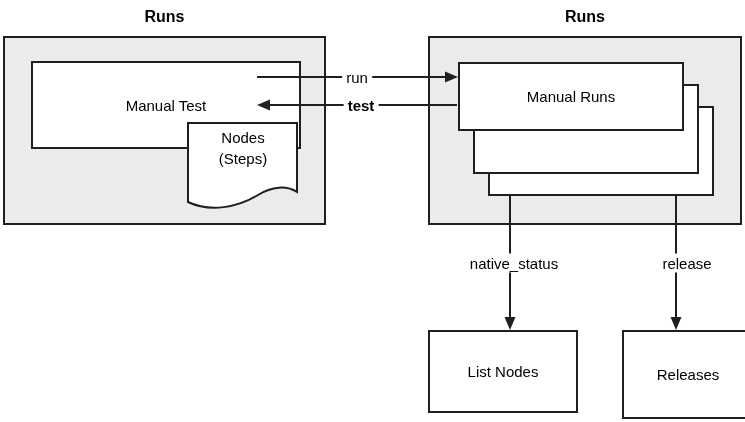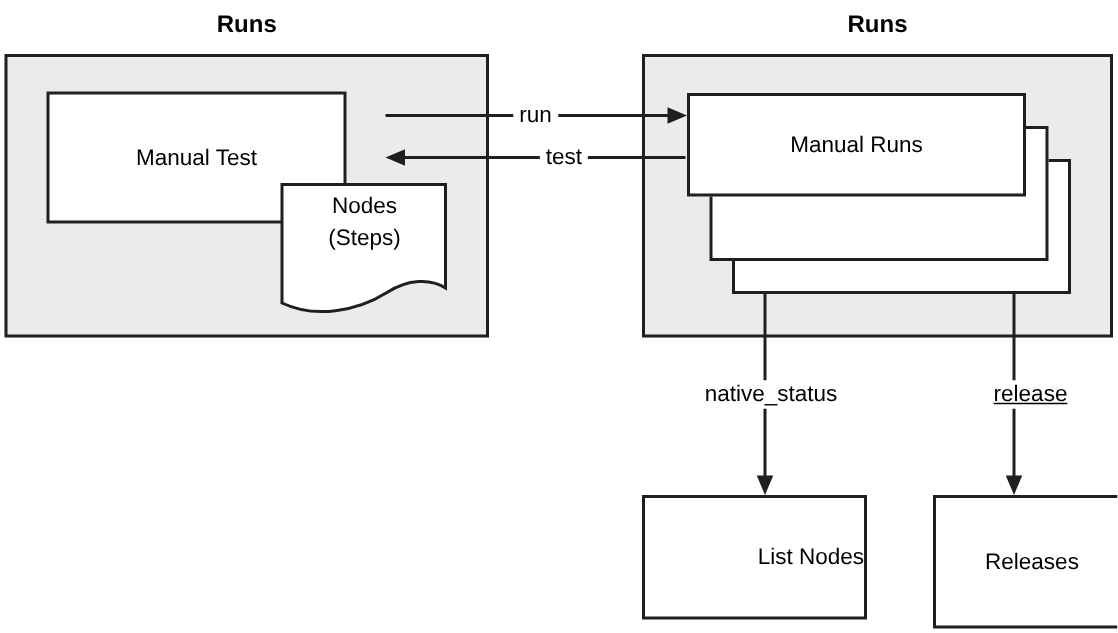--- a/index.html
+++ b/index.html
@@ -44,25 +44,25 @@
     display: flex;
     align-items: center;
     justify-content: center;
     font-size: 15px;
     text-align: center;
   }
   .tests-title   { left: 3px;   top: 6px;  width: 323px; }
   .runs-title    { left: 428px; top: 6px;  width: 314px; }
   .tests-container { left: 3px;   top: 36px; width: 323px; height: 189px; }
   .runs-container  { left: 428px; top: 36px; width: 314px; height: 189px; }
-  .manual-test  { left: 31px;  top: 61px;  width: 200px; height: 88px; }
+  .manual-test  { left: 31px;  top: 61px;  width: 270px; height: 88px; }
   .stack-back   { left: 488px; top: 106px; width: 226px; height: 90px; }
   .stack-middle { left: 473px; top: 84px;  width: 226px; height: 90px; }
   .manual-runs  { left: 458px; top: 62px;  width: 226px; height: 69px; }
-  .list-nodes   { left: 428px; top: 330px; width: 150px; height: 83px; justify-content: flex-end; }
+  .list-nodes   { left: 428px; top: 330px; width: 150px; height: 83px; }
   .releases     { left: 609px; top: 330px; width: 132px; height: 89px; margin-left: 13px; }
   .connector-layer {
     position: absolute;
     z-index: 3;
     left: 0; top: 0;
     width: 745px; height: 422px;
     pointer-events: none;
   }
   .connector-layer .edge { stroke: var(--line); stroke-width: 2; fill: none; }
   .connector-layer .arrowhead { fill: var(--line); stroke: none; }
@@ -80,23 +80,23 @@
     position: absolute;
     z-index: 4;
     transform: translate(-50%, -50%);
     background: var(--canvas-bg);
     padding: 0 4px;
     font-size: 15px;
     line-height: 19px;
     white-space: nowrap;
   }
   .label-run           { left: 357px; top: 77px; }
-  .label-test          { left: 376px; top: 105px; }
+  .label-test          { left: 361px; top: 105px; font-weight: bold; }
   .label-native-status { left: 514px; top: 263px; }
-  .label-release       { left: 687px; top: 263px; text-decoration: underline; }
+  .label-release       { left: 687px; top: 263px; }
 </style>
 </head>
 <body>
 
 <div class="stage">
 
   <div class="group-title tests-title">Runs</div>
   <div class="group-title runs-title">Runs</div>
 
   <div class="container tests-container"></div>

